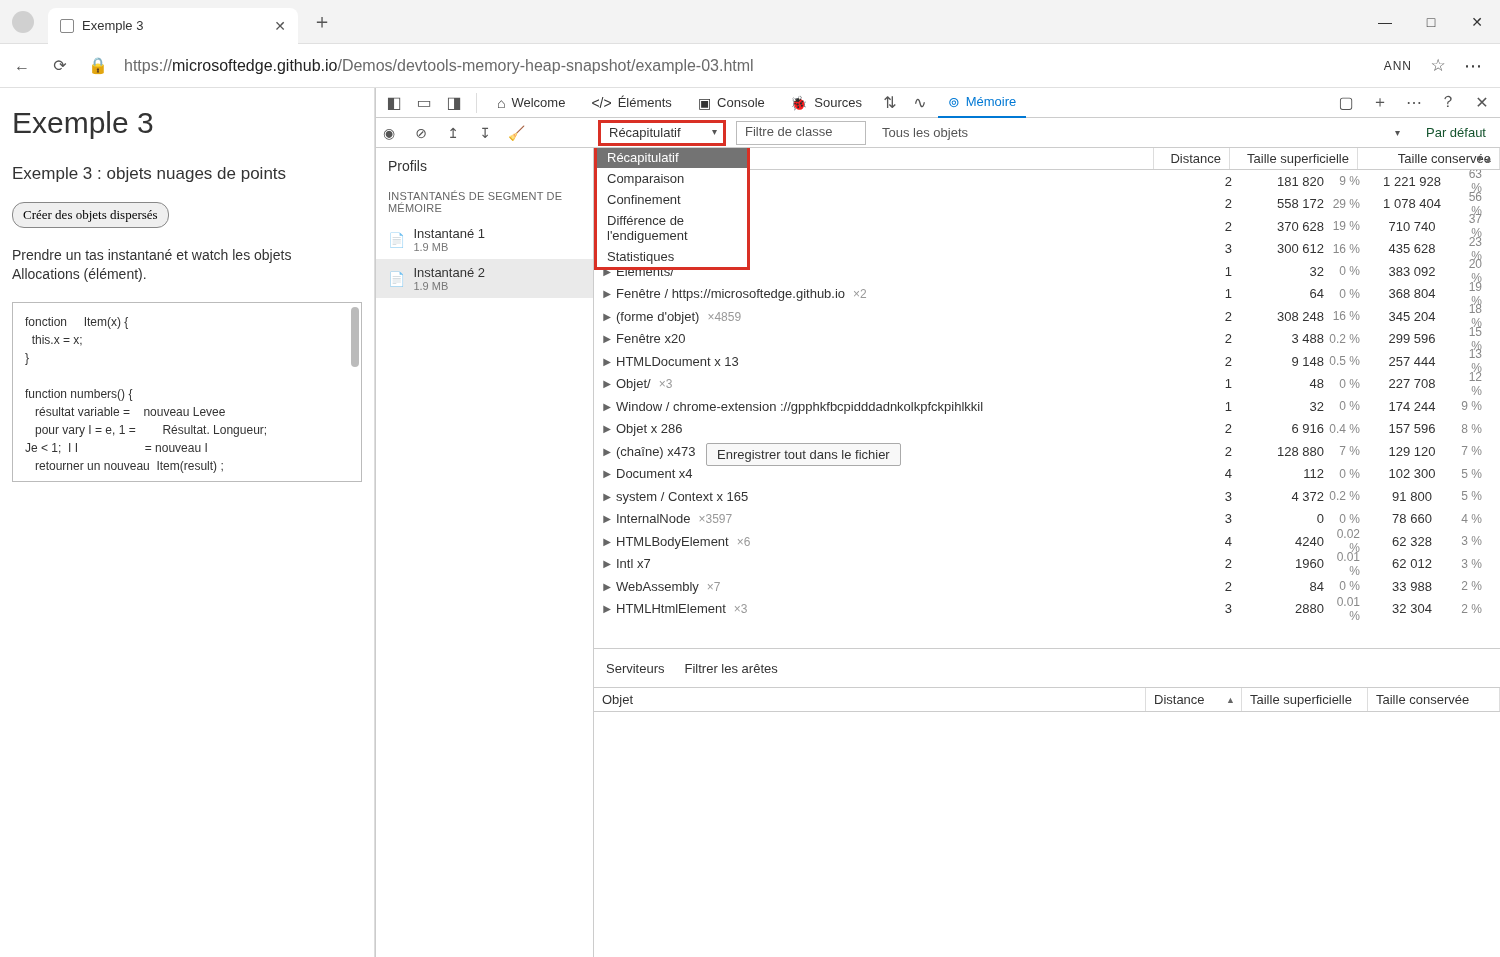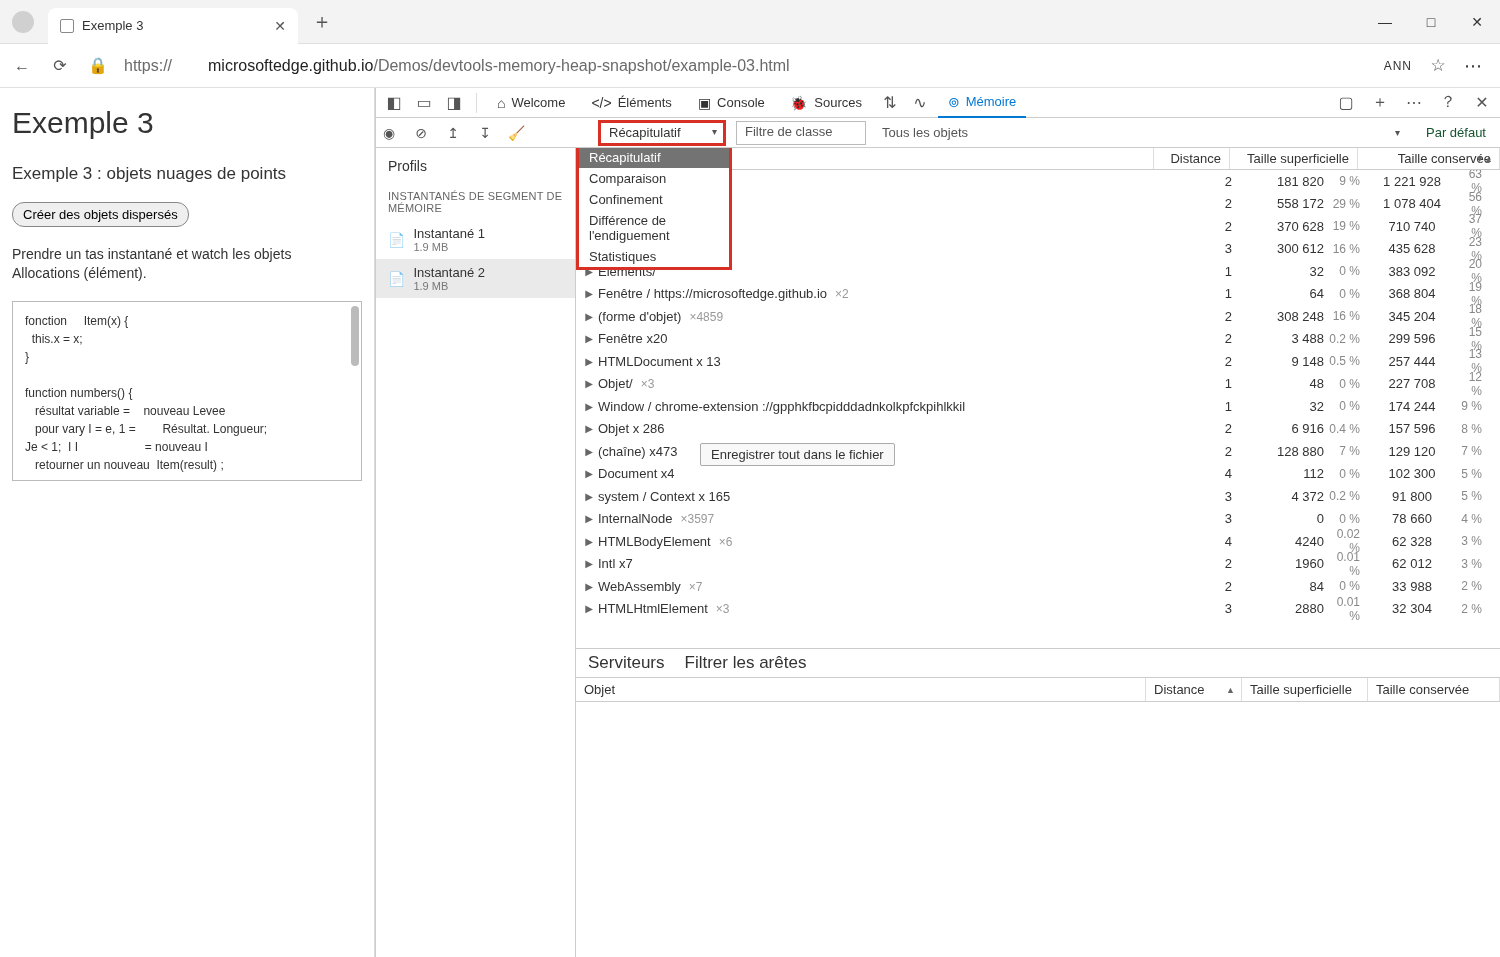--- a/index.html
+++ b/index.html
@@ -13,31 +13,31 @@
 .tab-title { flex: 1; font-size: 13px; }
 .tab-close { font-size: 14px; color: #555; }
 .newtab { margin-left: 8px; font-size: 20px; color: #555; width: 32px; text-align: center; }
 .winctl { margin-left: auto; display: flex; }
 .winctl div { width: 46px; height: 44px; display: flex; align-items: center; justify-content: center; color: #333; font-size: 14px; }
 
 
 .addrbar { height: 44px; display: flex; align-items: center; padding: 0 10px; gap: 14px; border-bottom: 1px solid #e0e0e0; }
 .icobtn { width: 24px; height: 24px; display: flex; align-items: center; justify-content: center; color: #555; font-size: 16px; }
 .url { flex: 1; font-size: 16px; color: #6a6a6a; }
-.url b { color: #222; font-weight: 400; margin-left: 36px; }
+.url b { color: #222; font-weight: 400; }
 .ann { font-size: 12px; font-weight: 400; letter-spacing: 1px; }
 .star { font-size: 17px; color: #555; }
 .more { font-size: 18px; letter-spacing: 2px; margin-right: 6px; }
 
 
 .content { display: flex; height: calc(100% - 88px); }
 .leftpage { width: 375px; border-right: 1px solid #ddd; padding: 18px 12px; }
 .leftpage h1 { font-size: 30px; font-weight: 400; margin-bottom: 24px; }
 .leftpage h2 { font-size: 17px; font-weight: 400; margin-bottom: 18px; }
-.btn { border: 1px solid #888; background: #efefef; padding: 4px 10px; font-size: 13px; border-radius: 12px; }
+.btn { border: 1px solid #888; background: #efefef; padding: 4px 10px; font-size: 13px; border-radius: 12px; font-family: Liberation Serif, serif; }
 .desc { margin-top: 18px; font-size: 14px; line-height: 1.35; }
 .codebox { margin-top: 18px; border: 1px solid #bbb; height: 180px; padding: 10px 12px; font-family: Consolas, monospace; font-size: 12px; line-height: 1.5; white-space: pre; overflow: hidden; position: relative; }
 .codebox .sb { position: absolute; right: 2px; top: 4px; width: 8px; height: 60px; background: #bbb; border-radius: 4px; }
 
 .devtools { flex: 1; display: flex; flex-direction: column; border-left: 1px solid #ccc; }
 
 .dt-tabbar { height: 30px; display: flex; align-items: center; border-bottom: 1px solid #ccc; padding: 0 6px; gap: 6px; font-size: 13px; color: #333; }
 .dt-tabbar .sep { width: 1px; height: 20px; background: #ddd; margin: 0 4px; }
 .dt-tab { display: flex; align-items: center; gap: 6px; padding: 0 10px; height: 30px; }
 .dt-tab.active { color: #0078d4; border-bottom: 2px solid #0078d4; }
@@ -47,21 +47,21 @@
 .dt-toolbar2 { height: 30px; display: flex; align-items: center; border-bottom: 1px solid #ccc; gap: 6px; font-size: 13px; }
 .dt-toolbar2 .ib { width: 26px; text-align: center; color: #555; font-size: 14px; }
 .select { border: 3px solid #d93025; background: #fff; height: 26px; padding: 2px 20px 2px 8px; font-size: 13px; position: relative; width: 128px; }
 .select::after { content: "▾"; position: absolute; right: 6px; top: 3px; font-size: 10px; color: #555; }
 .filter { border: 1px solid #bbb; height: 24px; padding: 2px 8px; font-size: 13px; color: #555; width: 130px; margin-left: 4px; }
 .objfilter { flex: 1; padding: 0 10px; color: #555; position: relative; }
 .objfilter::after { content: "▾"; position: absolute; right: 20px; top: 2px; font-size: 10px; color: #555; }
 .default { padding-right: 14px; color: #14532d; }
 
 .dt-body { flex: 1; display: flex; overflow: hidden; }
-.sidebar { width: 200px; border-right: 1px solid #ccc; }
+.sidebar { width: 218px; border-right: 1px solid #ccc; }
 .sidebar .sec { padding: 10px 12px; font-size: 14px; }
 .sidebar .caps { font-size: 11px; color: #666; padding: 6px 12px; letter-spacing: 0.2px; }
 .snap { display: flex; align-items: center; gap: 8px; padding: 6px 12px; }
 .snap.sel { background: #eaeaea; }
 .snap .sic { font-size: 14px; color: #555; }
 .snap .st { font-size: 13px; }
 .snap .sz { font-size: 11px; color: #777; }
 
 .main { flex: 1; display: flex; flex-direction: column; position: relative; }
 
@@ -81,23 +81,23 @@
 .row { display: flex; align-items: center; height: 22.5px; font-size: 13px; }
 .row .arrow { width: 14px; text-align: center; color: #666; font-size: 10px; margin-left: 6px; }
 .row .label { flex: 1; padding-left: 2px; white-space: nowrap; overflow: hidden; }
 .row .mult { color: #999; margin-left: 8px; font-size: 12px; }
 .row .d { width: 76px; text-align: right; padding-right: 8px; }
 .row .s { width: 84px; text-align: right; }
 .row .sp { width: 44px; text-align: right; padding-right: 8px; color: #888; font-size: 12px; }
 .row .r { width: 88px; text-align: center; }
 .row .rp { width: 44px; text-align: right; padding-right: 18px; color: #888; font-size: 12px; }
 
-.tooltip { position: absolute; left: 124px; top: 273px; background: #f8f8f8; border: 1px solid #aaa; padding: 3px 10px; font-size: 13px; border-radius: 2px; z-index: 5; }
-
-.retainers { border-top: 1px solid #ccc; border-bottom: 1px solid #ccc; height: 30px; display: flex; align-items: center; padding: 0 12px; gap: 20px; font-size: 17px; }
+.tooltip { position: absolute; left: 112px; top: 273px; background: #f8f8f8; border: 1px solid #aaa; padding: 3px 10px; font-size: 13px; border-radius: 2px; z-index: 5; }
+
+.retainers { border-top: 1px solid #ccc; border-bottom: 1px solid #ccc; height: 40px; display: flex; align-items: center; padding: 0 12px; gap: 20px; font-size: 13px; }
 .retainers .rb { font-weight: 500; }
 
 .gridhead2 { display: flex; border-bottom: 1px solid #ccc; font-size: 13px; height: 24px; align-items: center; }
 .gridhead2 div { border-right: 1px solid #ddd; padding: 0 8px; height: 100%; display: flex; align-items: center; }
 .c2-obj { flex: 1; }
 .c2-dist { width: 96px; position: relative; }
 .c2-dist .sort { position: absolute; right: 6px; font-size: 9px; color: #666; }
 .c2-shal { width: 126px; }
 .c2-ret { width: 132px; }
 

